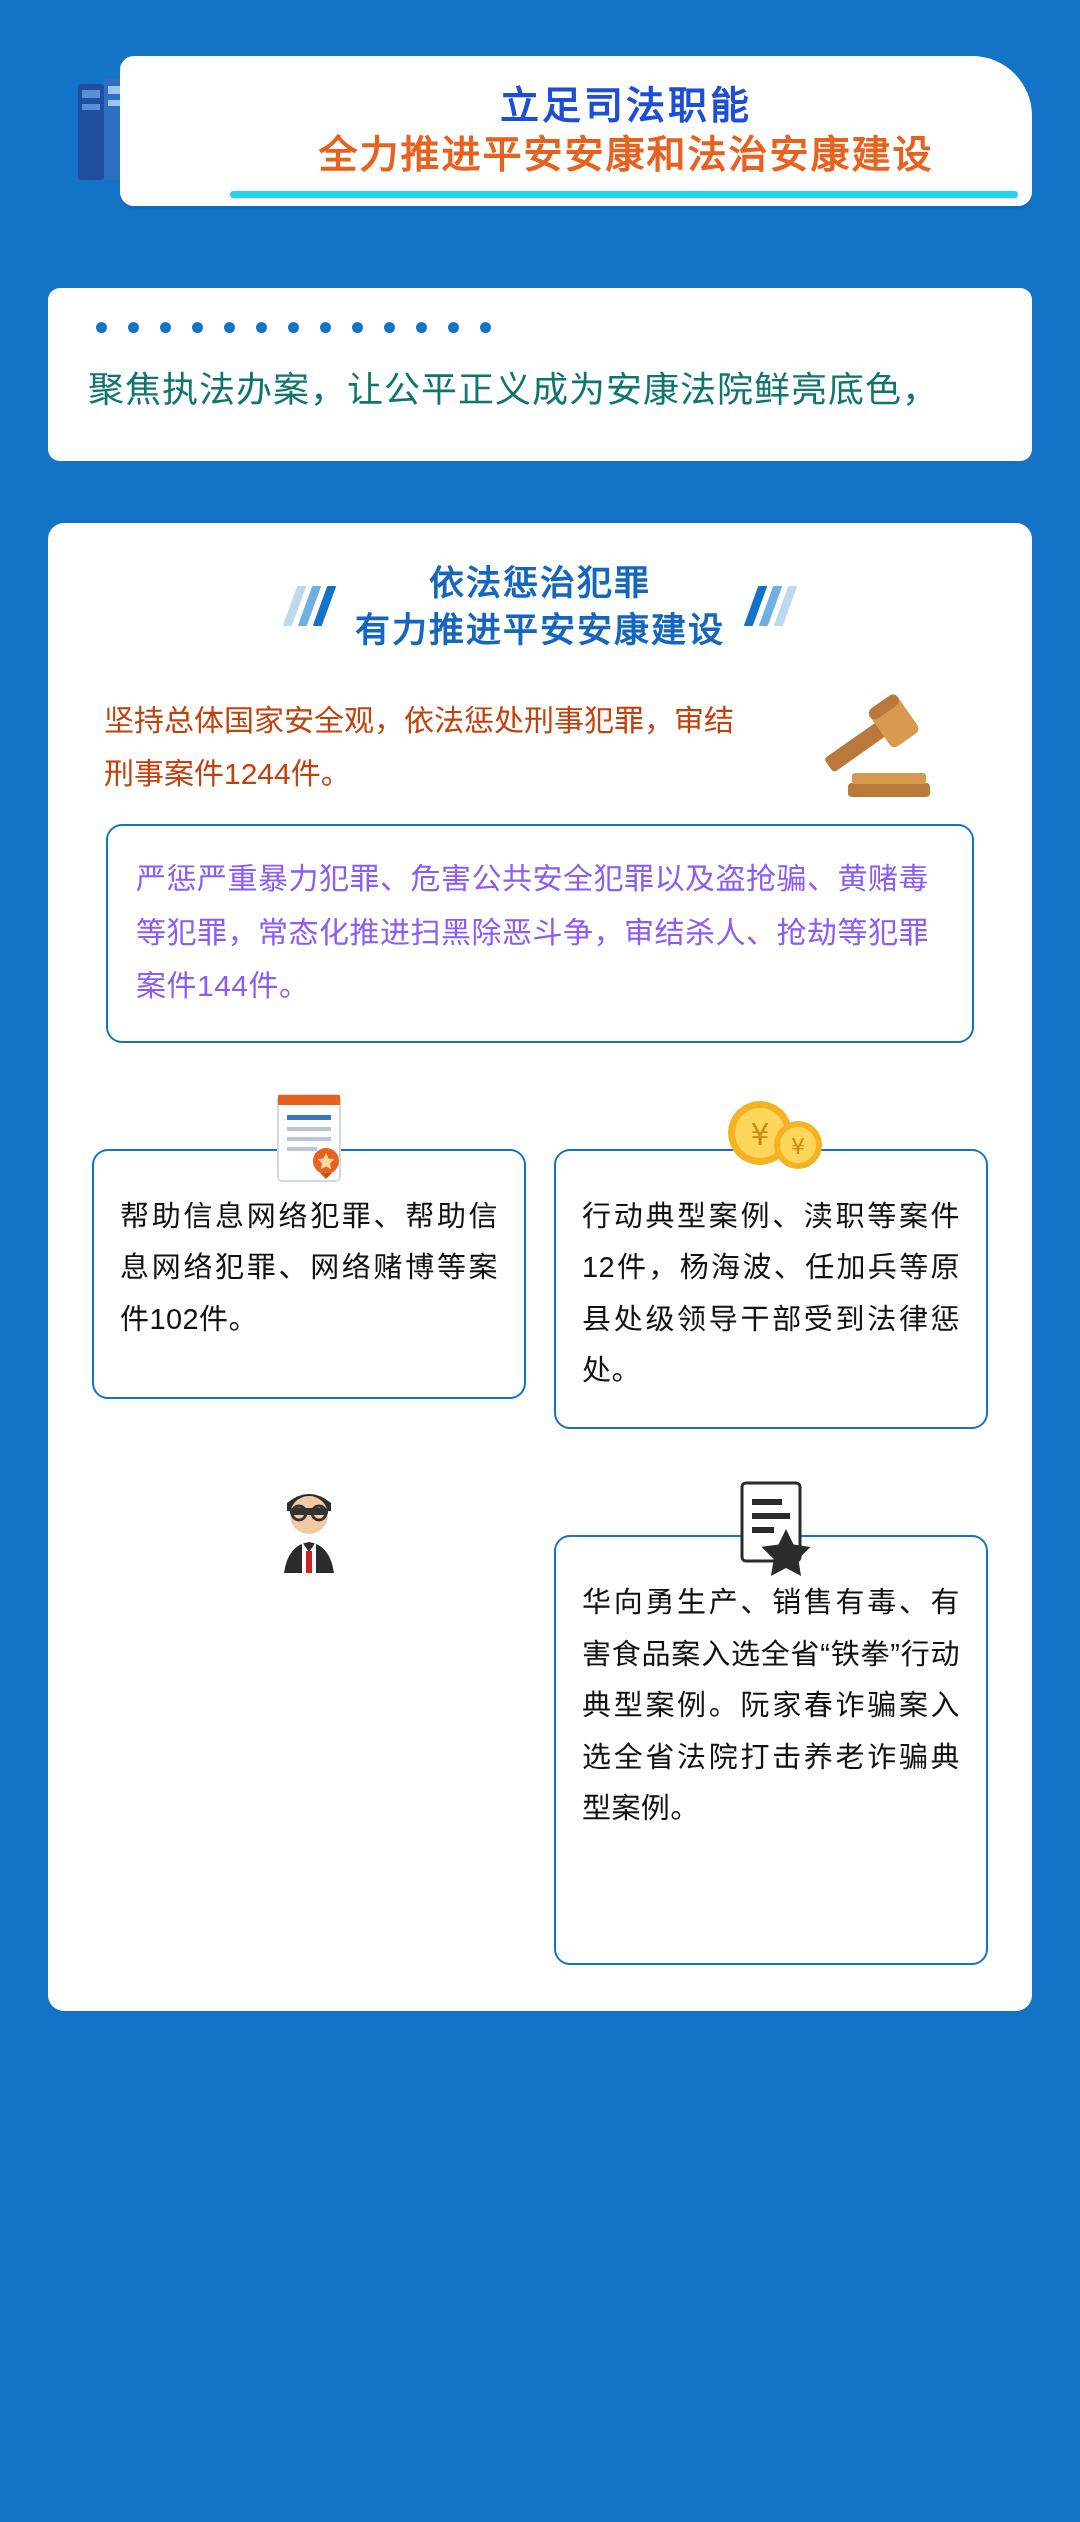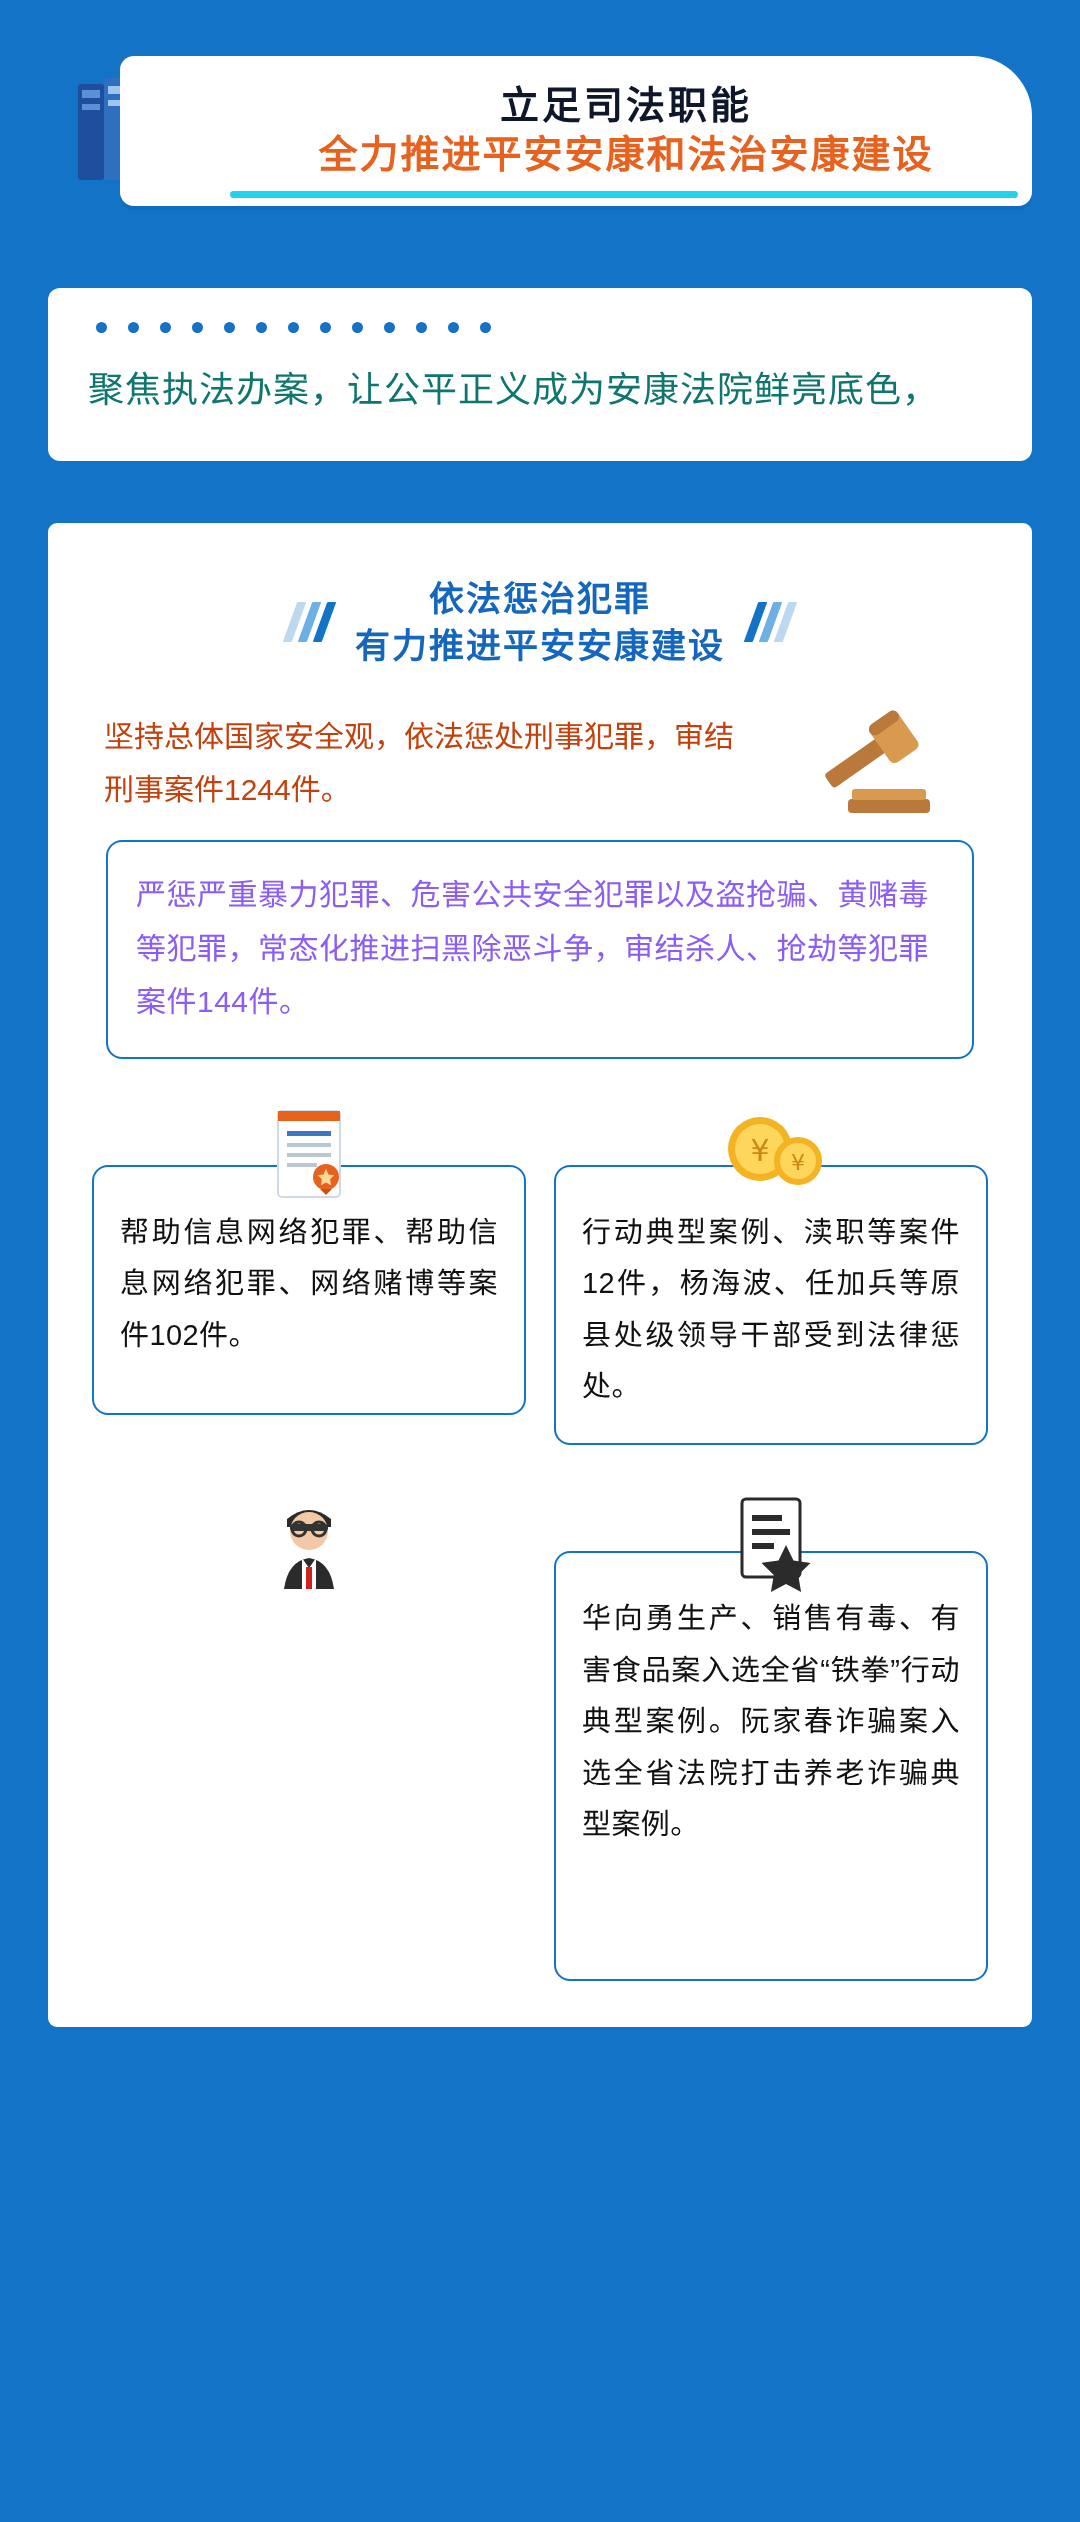--- a/index.html
+++ b/index.html
@@ -48,21 +48,21 @@
     left: 110px;
     right: 14px;
     bottom: 8px;
     height: 7px;
     background: #22d3ee;
     border-radius: 4px;
   }
   .header-line1 {
     font-size: 39px;
     font-weight: bold;
-    color: #0f172a;
+    color: #1d4ed8;
     letter-spacing: 3px;
     line-height: 1.25;
     white-space: nowrap;
   }
   .header-line2 {
     font-size: 39px;
     font-weight: bold;
     color: #e8621f;
     letter-spacing: 2px;
     line-height: 1.25;
@@ -103,22 +103,22 @@
     font-size: 36px;
     line-height: 1.72;
     color: #0f766e;
     letter-spacing: 1px;
   }
 
   
   .section-card {
     margin-top: 62px;
     background: #ffffff;
-    border-radius: 9px;
-    padding: 52px 34px 46px 34px;
+    border-radius: 16px;
+    padding: 36px 34px 46px 34px;
     position: relative;
     min-height: 1000px;
   }
 
   .section-title-wrap {
     display: flex;
     align-items: center;
     justify-content: center;
     gap: 26px;
     margin-bottom: 34px;

